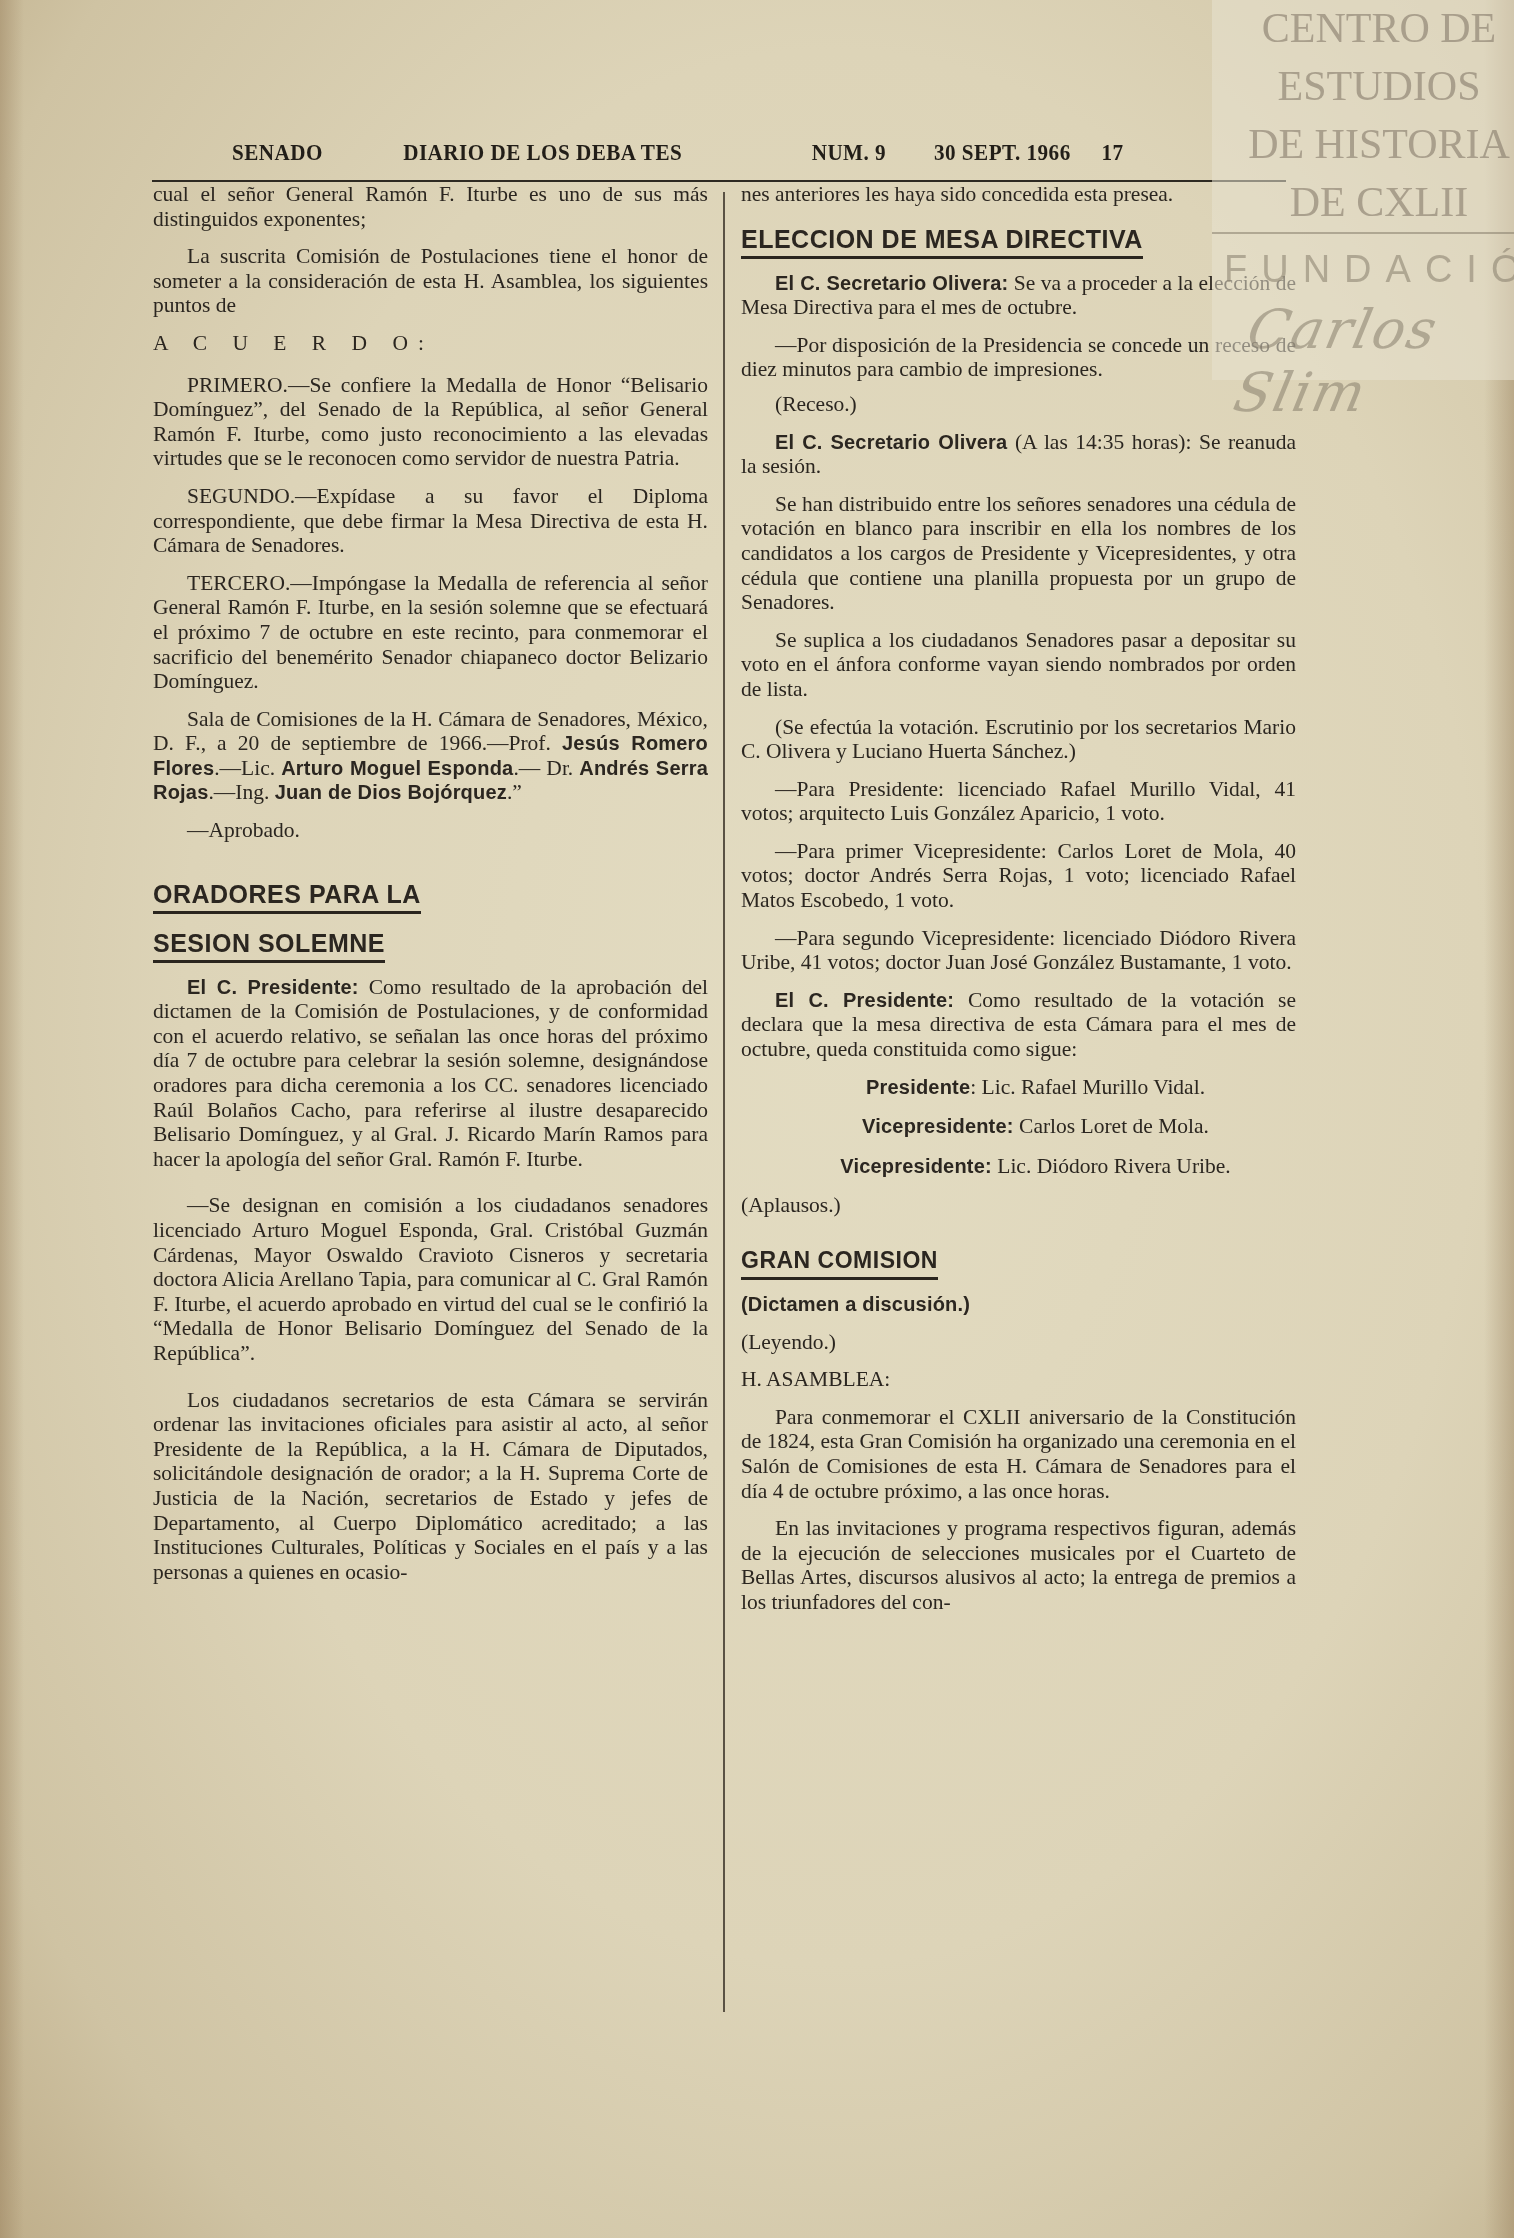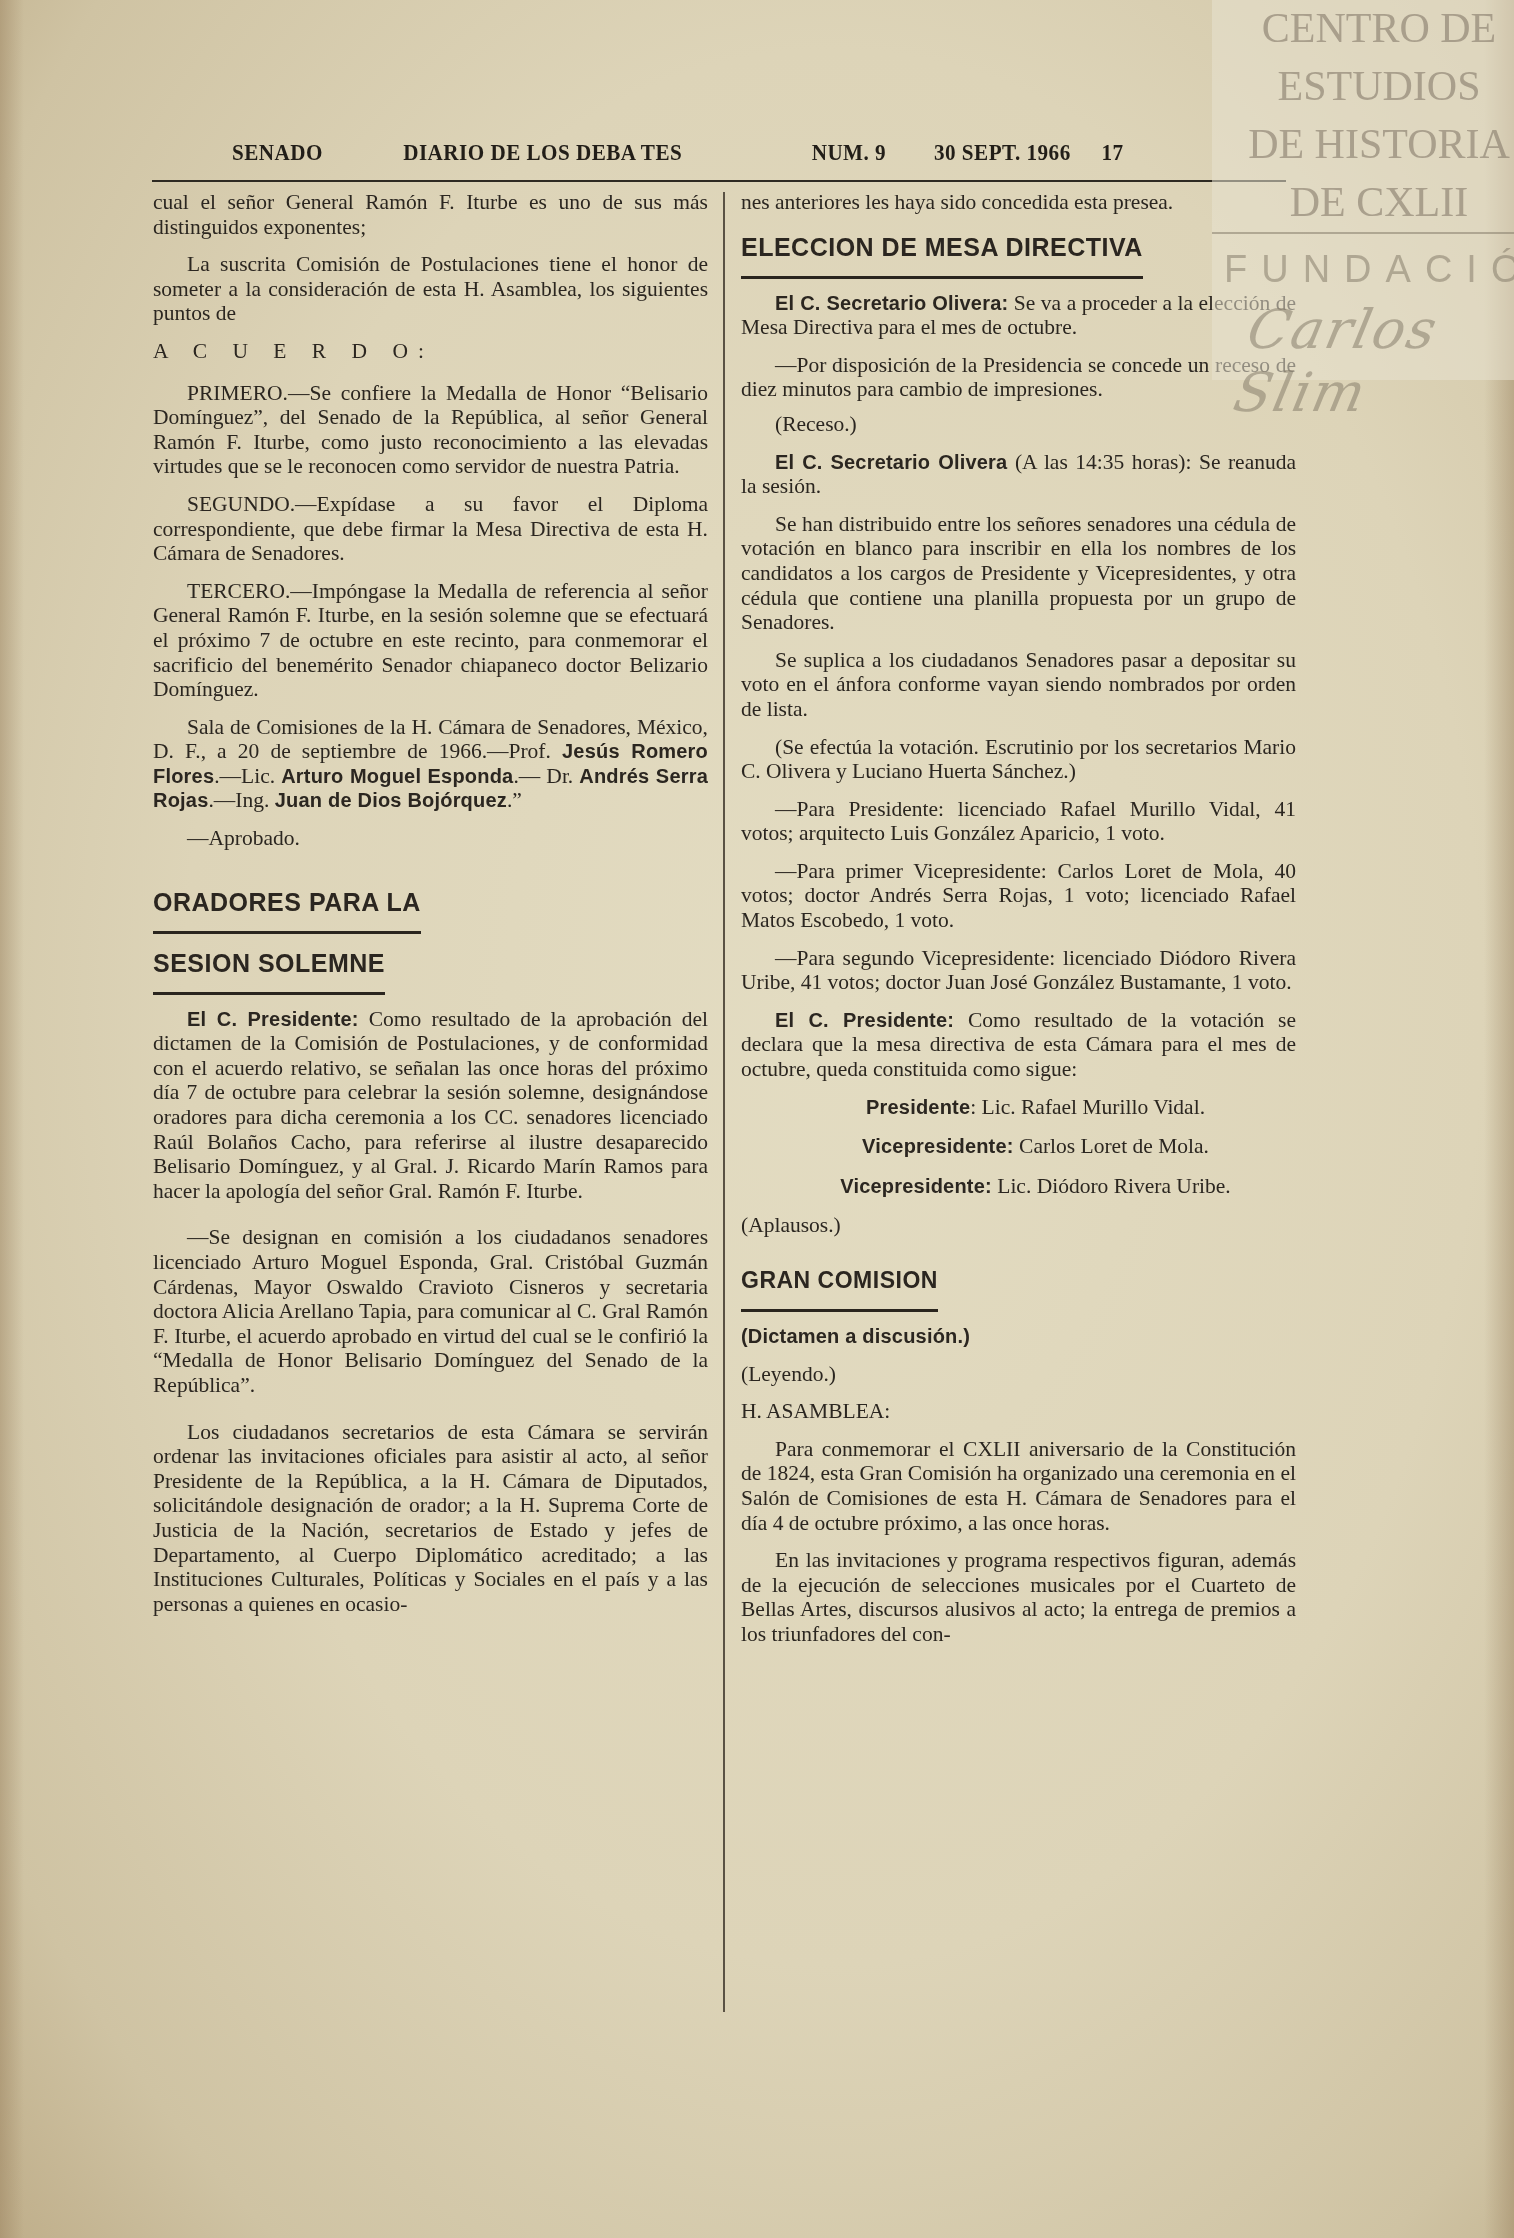--- a/index.html
+++ b/index.html
@@ -21,33 +21,33 @@
   .header span { position: absolute; top: 6px; white-space: nowrap; }
   .h-senado { left: 87px; }
   .h-diario { left: 273px; }
   .h-num { left: 717px; }
   .h-date { left: 850px; }
   .h-page { left: 1032px; }
   .header-rule { position: absolute; left: 152px; top: 180px; width: 1134px; height: 2px; background: #2e2a22; }
 
   .col-divider { position: absolute; left: 723px; top: 192px; width: 1.5px; height: 1820px; background: #5a5244; }
 
-  .col { position: absolute; top: 190px; width: 555px; font-size: 21.5px; line-height: 24.6px; text-align: justify; }
+  .col { position: absolute; top: 182px; width: 555px; font-size: 21.5px; line-height: 24.6px; text-align: justify; }
   .col-left { left: 153px; }
   .col-right { left: 741px; }
 
   p { margin: 0 0 13px 0; text-indent: 34px; }
   p.noind { text-indent: 0; }
   p.tight { margin-bottom: 10px; }
   .b { font-weight: bold; font-family: "Liberation Sans", "DejaVu Sans", sans-serif; font-size: 20px; letter-spacing: 0.2px; }
   .center { text-indent: 0; }
   .spaced { letter-spacing: 10px; }
 
   .section-title { font-family: "Liberation Sans", "DejaVu Sans", sans-serif; font-weight: bold; font-size: 25px;
-    display: inline-block; border-bottom: 3px solid #2a251e; padding-bottom: 14px; margin: 14px 0 12px 0; letter-spacing: 0.5px; line-height: 30px; }
+    display: inline-block; border-bottom: 3px solid #2a251e; padding-bottom: 2px; margin: 14px 0 12px 0; letter-spacing: 0.5px; line-height: 30px; }
   .section-block { margin: 0; }
   .office { text-indent: 34px; margin-bottom: 15px; text-align: center; }
 
   .watermark { position: absolute; left: 1212px; top: 0; width: 302px; height: 380px;
     background: rgba(232,226,208,0.55); }
   .wm-line { position: absolute; left: 0; width: 334px; text-align: center; color: rgba(135,125,108,0.62);
     font-family: "Liberation Serif", serif; font-size: 42px; line-height: 44px; }
   .wm1 { top: 6px; } .wm2 { top: 64px; } .wm3 { top: 122px; } .wm4 { top: 180px; }
   .wm-rule { position: absolute; left: 0; top: 232px; width: 302px; height: 1.5px; background: rgba(135,125,108,0.55); }
   .wm-fund { position: absolute; left: 12px; top: 248px; font-family: "Liberation Sans", sans-serif; font-size: 38px;

